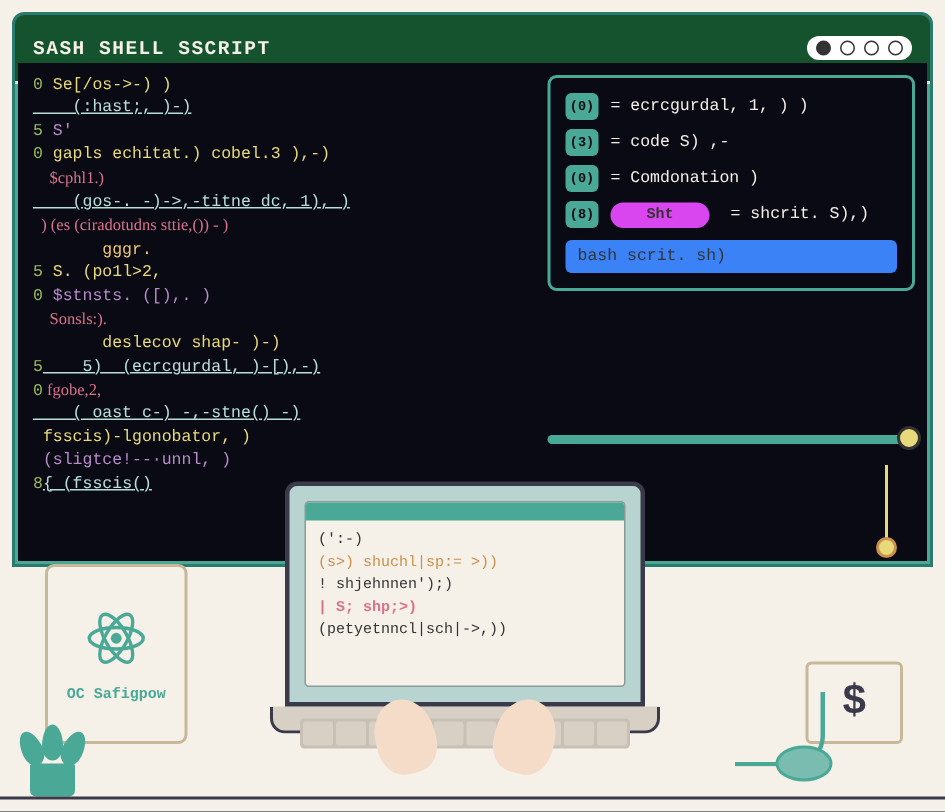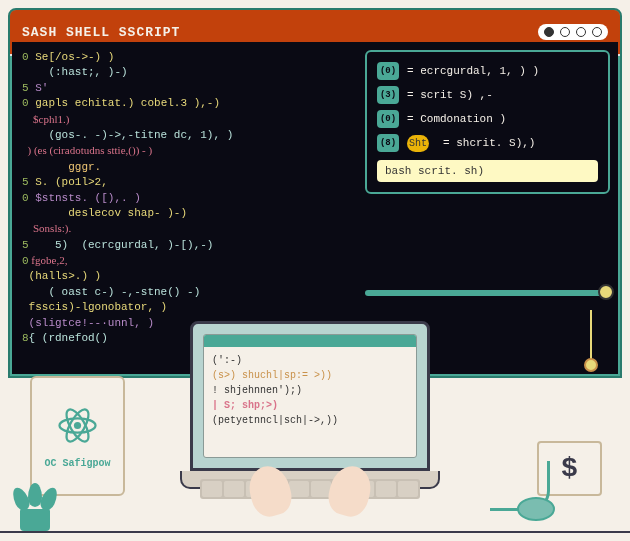--- a/index.html
+++ b/index.html
@@ -1,39 +1,39 @@
 <!DOCTYPE html>
 <html><head>
 <meta charset="utf-8">
 <style>
 * { margin: 0; padding: 0; box-sizing: border-box; }
 body { width: 630px; height: 541px; background: #f5f0e8; font-family: 'Courier New', monospace; position: relative; overflow: hidden; }
 
 .main-window { position: absolute; top: 8px; left: 8px; right: 8px; height: 370px; background: #4aa896; border-radius: 8px 8px 0 0; border: 2px solid #2a7b6d; }
-.titlebar { height: 46px; background: #c2410c; border-radius: 6px 6px 0 0; display: flex; align-items: center; padding: 0 12px; border-bottom: 2px solid #e5e5e5; }
+.titlebar { height: 46px; background: #14532d; border-radius: 6px 6px 0 0; display: flex; align-items: center; padding: 0 12px; border-bottom: 2px solid #e5e5e5; }
 .title { color: #f5f0e8; font-weight: bold; font-size: 13px; letter-spacing: 1px; }
 .window-controls { margin-left: auto; display: flex; gap: 6px; background: #fff; border-radius: 10px; padding: 3px 6px; }
 .ctrl-dot { width: 10px; height: 10px; border-radius: 50%; border: 1.5px solid #333; background: #fff; }
 .ctrl-dot.filled { background: #333; }
 
 .terminal { position: absolute; top: 32px; left: 2px; right: 2px; bottom: 2px; background: #0a0a14; padding: 8px 10px; font-size: 11px; line-height: 1.4; overflow: hidden; }
 .term-line { white-space: pre; }
 .ln { color: #9bb85e; }
 .kw { color: #e8d97a; }
 .fn { color: #b88bc9; }
 .str { color: #d9738a; font-family: Liberation Serif, serif; }
-.op { color: #b8e0d9; }
+.op { color: #b8e0d9; text-decoration: underline; }
 .num { color: #f0c674; }
 
 .side-panel { position: absolute; top: 50px; right: 20px; width: 245px; background: #0a0a14; border: 2px solid #4aa896; border-radius: 6px; padding: 10px; }
 .panel-row { display: flex; align-items: center; gap: 8px; margin-bottom: 6px; font-size: 11px; }
 .panel-badge { width: 22px; height: 18px; background: #4aa896; border-radius: 4px; display: flex; align-items: center; justify-content: center; color: #0a0a14; font-size: 9px; font-weight: bold; }
 .panel-text { color: #f5f0e8; }
-.panel-pill { background: #eab308; color: #333; border-radius: 12px; padding: 3px 2px; font-size: 10px; font-weight: normal; margin-right: 6px; }
-.panel-input { margin-top: 8px; background: #fef9c3; border-radius: 4px; padding: 5px 8px; color: #333; font-size: 11px; }
+.panel-pill { background: #d946ef; color: #333; border-radius: 12px; padding: 3px 24px; font-size: 10px; font-weight: bold; margin-right: 6px; }
+.panel-input { margin-top: 8px; background: #3b82f6; border-radius: 4px; padding: 5px 8px; color: #333; font-size: 11px; }
 
 .slider-track { position: absolute; top: 290px; right: 20px; width: 245px; height: 6px; background: #4aa896; border-radius: 3px; }
 .slider-thumb { position: absolute; right: -4px; top: -6px; width: 16px; height: 16px; background: #e8d97a; border: 2px solid #333; border-radius: 50%; }
 .slider-dangle { position: absolute; top: 310px; right: 38px; width: 2px; height: 50px; background: #e8d97a; }
 .slider-ball { position: absolute; top: 358px; right: 32px; width: 14px; height: 14px; background: #e8d97a; border: 2px solid #c9914a; border-radius: 50%; }
 
 .laptop { position: absolute; bottom: 30px; left: 180px; width: 260px; height: 190px; }
 .laptop-screen { width: 240px; height: 150px; background: #b8d4d0; border: 3px solid #3a3a4a; border-radius: 8px 8px 0 0; margin: 0 auto; position: relative; }
 .laptop-inner { position: absolute; top: 10px; left: 10px; right: 10px; bottom: 10px; background: #f5f0e8; border: 1.5px solid #8a9a96; border-radius: 3px; padding: 8px; }
 .laptop-titlebar { height: 12px; background: #4aa896; margin: -8px -8px 6px -8px; border-radius: 2px 2px 0 0; }
@@ -85,40 +85,39 @@
     <div class="term-line"><span class="ln">0</span><span class="kw"> Se[/os-&gt;-) )</span></div>
     <div class="term-line"><span class="op">    (:hast;, )-)</span></div>
     <div class="term-line"><span class="ln">5</span><span class="fn"> S'</span></div>
     <div class="term-line"><span class="ln">0</span><span class="kw"> gapls echitat.) cobel.3 ),-)</span></div>
     <div class="term-line"><span class="str">    $cphl1.)</span></div>
     <div class="term-line"><span class="op">    (gos-. -)-&gt;,-titne dc, 1), )</span></div>
     <div class="term-line"><span class="str">  ) (es (ciradotudns sttie,()) - )</span></div>
     <div class="term-line"><span class="num">       gggr.</span></div>
     <div class="term-line"><span class="ln">5</span><span class="kw"> S. (po1l&gt;2,</span></div>
     <div class="term-line"><span class="ln">0</span><span class="fn"> $stnsts. ([),. )</span></div>
+    <div class="term-line"><span class="str">    Sonsls:).</span></div>
     <div class="term-line"><span class="kw">       deslecov shap- )-)</span></div>
-    <div class="term-line"><span class="str">    Sonsls:).</span></div>
     <div class="term-line"><span class="ln">5</span><span class="op">    5)  (ecrcgurdal, )-[),-)</span></div>
     <div class="term-line"><span class="ln">0</span><span class="str"> fgobe,2,</span></div>
-    <div class="term-line"><span class="kw"> (halls&gt;.) )</span></div>
     <div class="term-line"><span class="op">    ( oast c-) -,-stne() -)</span></div>
     <div class="term-line"><span class="kw"> fsscis)-lgonobator, )</span></div>
     <div class="term-line"><span class="fn"> (sligtce!--·unnl, )</span></div>
-    <div class="term-line"><span class="ln">8</span><span class="op">{ (rdnefod()</span></div>
+    <div class="term-line"><span class="ln">8</span><span class="op">{ (fsscis()</span></div>
   </div>
 </div>
 
 <div class="side-panel">
   <div class="panel-row">
     <div class="panel-badge">(0)</div>
     <span class="panel-text">= ecrcgurdal, 1, ) )</span>
   </div>
   <div class="panel-row">
     <div class="panel-badge">(3)</div>
-    <span class="panel-text">= scrit S) ,-</span>
+    <span class="panel-text">= code S) ,-</span>
   </div>
   <div class="panel-row">
     <div class="panel-badge">(0)</div>
     <span class="panel-text">= Comdonation )</span>
   </div>
   <div class="panel-row">
     <div class="panel-badge">(8)</div>
     <span class="panel-pill">Sht</span>
     <span class="panel-text">= shcrit. S),)</span>
   </div>

